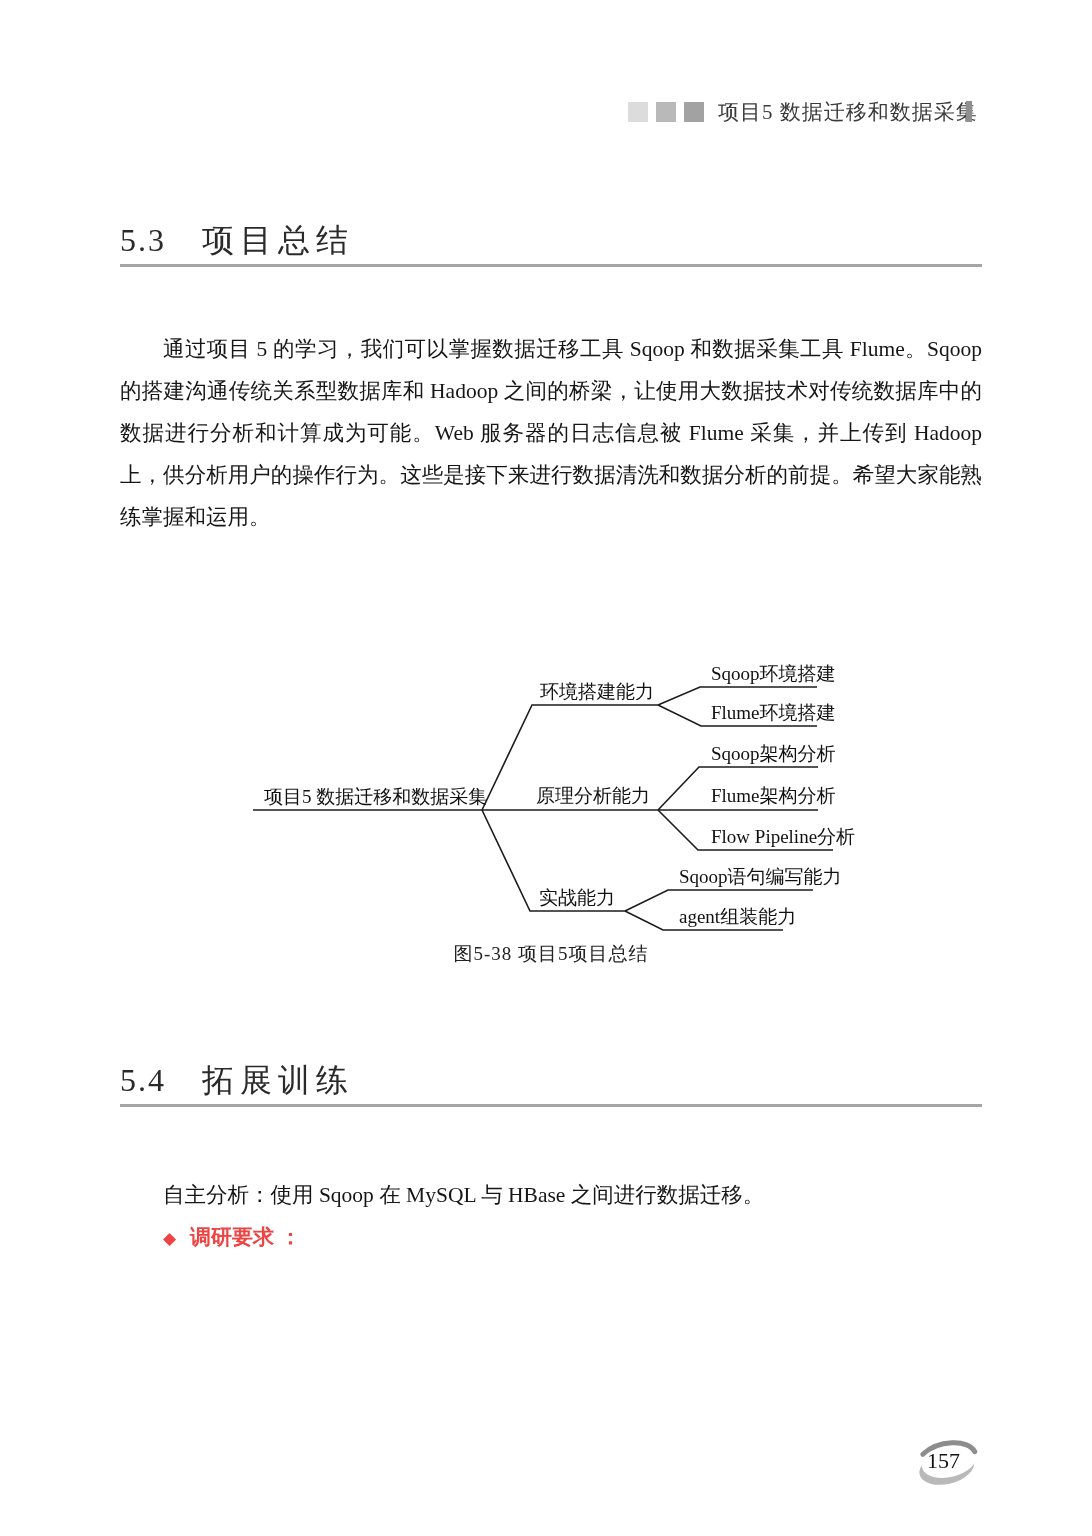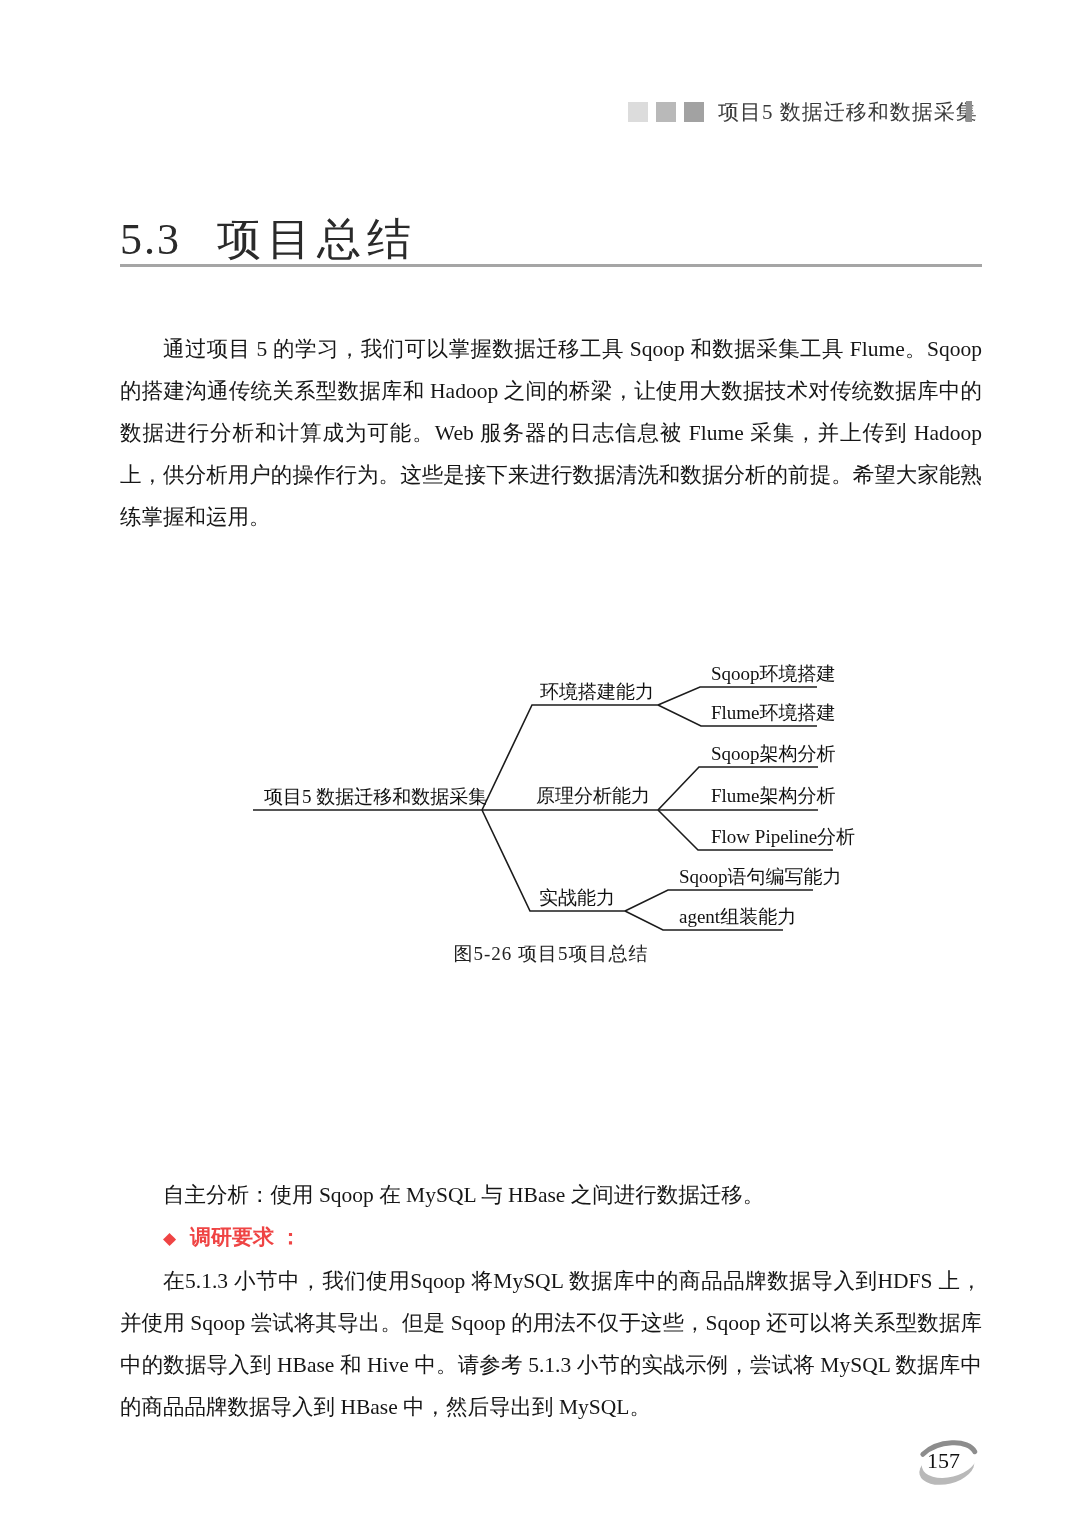--- a/index.html
+++ b/index.html
@@ -18,21 +18,21 @@
   .hdr-squares .sq{width:20px;height:20px;}
   .hdr-title{
     position:absolute;left:718px;top:0;
     font-size:21px;line-height:26px;letter-spacing:1px;
     color:#3a3a3a;
   }
   .hdr-bar{position:absolute;left:966px;top:2px;width:6px;height:21px;background:#8f8f8f;}
   
   .sec-heading{
     position:absolute;left:120px;width:862px;
-    font-size:44px;line-height:38px;
+    font-size:32px;line-height:38px;
     color:#2a2a2a;
     border-bottom:3px solid #a5a5a5;
     padding-bottom:5px;
     font-family:"Liberation Serif","DejaVu Serif",serif;
   }
   .sec-heading .sec-num{display:inline-block;margin-right:36px;letter-spacing:2px;}
   .sec-heading .sec-title{display:inline-block;letter-spacing:6px;}
   #heading-53{top:221px;}
   #heading-54{top:1061px;}
   
@@ -118,29 +118,31 @@
 
     <text x="711" y="680">Sqoop环境搭建</text>
     <text x="711" y="719">Flume环境搭建</text>
     <text x="711" y="760">Sqoop架构分析</text>
     <text x="711" y="802">Flume架构分析</text>
     <text x="711" y="843">Flow Pipeline分析</text>
     <text x="679" y="883">Sqoop语句编写能力</text>
     <text x="679" y="923">agent组装能力</text>
   </svg>
 
-  <div class="figure-caption">图5-26 项目5项目总结</div>
+  <div class="figure-caption">图5-38 项目5项目总结</div>
 
+  <div class="sec-heading" id="heading-54">
+    <span class="sec-num">5.4</span><span class="sec-title">拓展训练</span>
+  </div>
 
   <div class="body-block" id="body-54">
     <p>自主分析：使用 Sqoop 在 MySQL 与 HBase 之间进行数据迁移。</p>
     <div class="bullet-line">
       <span class="diamond">◆</span><span>调研要求 ：</span>
     </div>
-    <p>在5.1.3 小节中，我们使用Sqoop 将MySQL 数据库中的商品品牌数据导入到HDFS 上，并使用 Sqoop 尝试将其导出。但是 Sqoop 的用法不仅于这些，Sqoop 还可以将关系型数据库中的数据导入到 HBase 和 Hive 中。请参考 5.1.3 小节的实战示例，尝试将 MySQL 数据库中的商品品牌数据导入到 HBase 中，然后导出到 MySQL。</p>
   </div>
 
   <svg class="page-number-wrap" width="80" height="62" viewBox="0 0 80 62" xmlns="http://www.w3.org/2000/svg">
     <g transform="rotate(-14 38 30)">
       <ellipse cx="34" cy="33" rx="28" ry="16" fill="#b9b9b9"></ellipse>
       <ellipse cx="38" cy="27" rx="28" ry="16" fill="#ffffff"></ellipse>
       <path d="M 14 14 A 30 17 0 0 1 65 24" stroke="#8d8d8d" stroke-width="5" fill="none" stroke-linecap="round"></path>
     </g>
     <text x="15" y="34">157</text>
   </svg>

